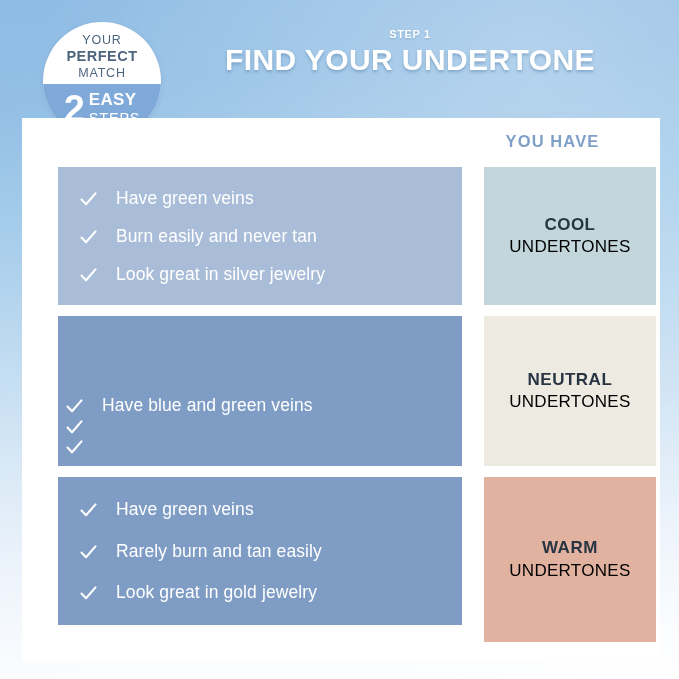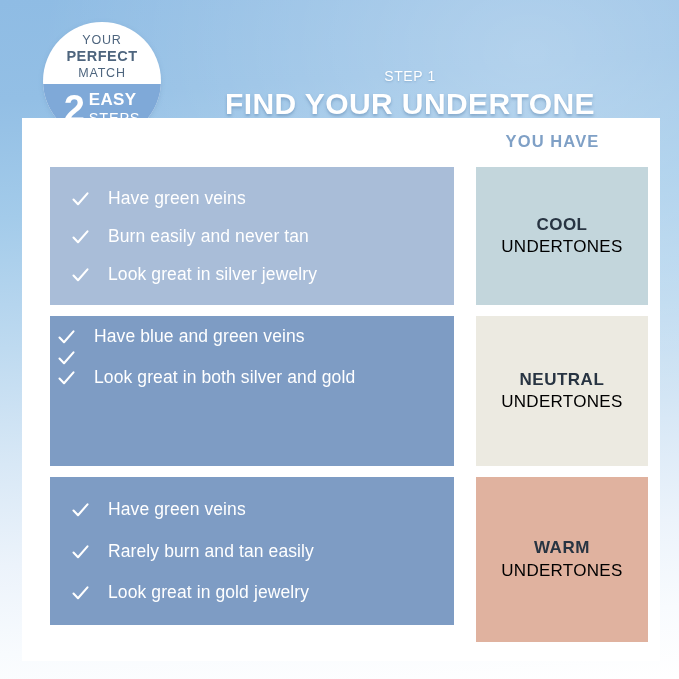--- a/index.html
+++ b/index.html
@@ -36,27 +36,26 @@
   }
 
   .title-block {
     position: absolute;
     left: 186px; top: 28px;
     width: 448px;
     text-align: center;
   }
 
   .step-label {
-    font-size: 14px;
-    font-weight: normal;
+    font-size: 11px;
+    font-weight: bold;
     letter-spacing: 0.6px;
     color: #ffffff;
     text-shadow: 0 1px 2px rgba(90,130,170,0.45);
     line-height: 1.25;
-    margin-top: 40px;
   }
 
   .main-title {
     font-size: 30px;
     font-weight: bold;
     letter-spacing: 0.4px;
     color: #ffffff;
     text-shadow: 0 2px 3px rgba(85,125,168,0.5);
     line-height: 1.15;
     margin-top: 1px;
@@ -129,21 +128,21 @@
     font-size: 16.5px;
     font-weight: bold;
     letter-spacing: 1.1px;
     color: #7fa0c6;
     text-align: center;
   }
 
   .col-head-if    { left: 20px;  top: 0; width: 410px; }
   .col-head-have  { left: 443px; top: 0; width: 175px; }
 
-  .rows { position: absolute; left: 8px; top: 49px; width: 100%; }
+  .rows { position: absolute; left: 16px; top: 49px; width: 100%; }
 
   .row {
     position: relative;
     display: flex;
     gap: 22px;
     padding: 0 20px;
     margin-bottom: 11px;
   }
 
   .row-1 .criteria { height: 138px; background: #a9bdd8; }
@@ -151,21 +150,21 @@
   .row-3 .criteria { height: 148px; background: #7e9cc4; }
 
   .criteria {
     width: 410px;
     padding: 17px 18px 10px 22px;
     display: flex;
     flex-direction: column;
   }
 
   .row-1 .criteria { justify-content: space-around; padding-top: 12px; padding-bottom: 12px; }
-  .row-2 .criteria { justify-content: flex-start; padding-top: 10px; padding-bottom: 10px; padding-left: 8px; }
+  .row-2 .criteria { justify-content: flex-end; padding-top: 10px; padding-bottom: 10px; padding-left: 8px; }
   .row-3 .criteria { justify-content: space-around; padding-top: 12px; padding-bottom: 12px; }
 
   .criteria-item {
     display: flex;
     align-items: flex-start;
     gap: 19px;
   }
 
   .check-icon {
     flex: 0 0 auto;
@@ -296,21 +295,20 @@
                   <path d="M1.5 8.6 L6 13.2 L15.5 2.4" fill="none" stroke="#ffffff" stroke-width="2.1" stroke-linecap="round" stroke-linejoin="round"></path>
                 </svg>
             </span>
           </div>
           <div class="criteria-item">
             <span class="check-icon">
               <svg viewBox="0 0 17 17" width="17" height="17">
                   <path d="M1.5 8.6 L6 13.2 L15.5 2.4" fill="none" stroke="#ffffff" stroke-width="2.1" stroke-linecap="round" stroke-linejoin="round"></path>
                 </svg>
             </span>
-            <span class="criteria-text">Look great in both silver and gold</span>
           </div>
         </div>
         <div class="swatch" style="background: rgb(236, 234, 225);">
           <div>
             <div class="swatch-name">NEUTRAL</div>
             <div class="swatch-sub">UNDERTONES</div>
           </div>
         </div>
       </div>
 

